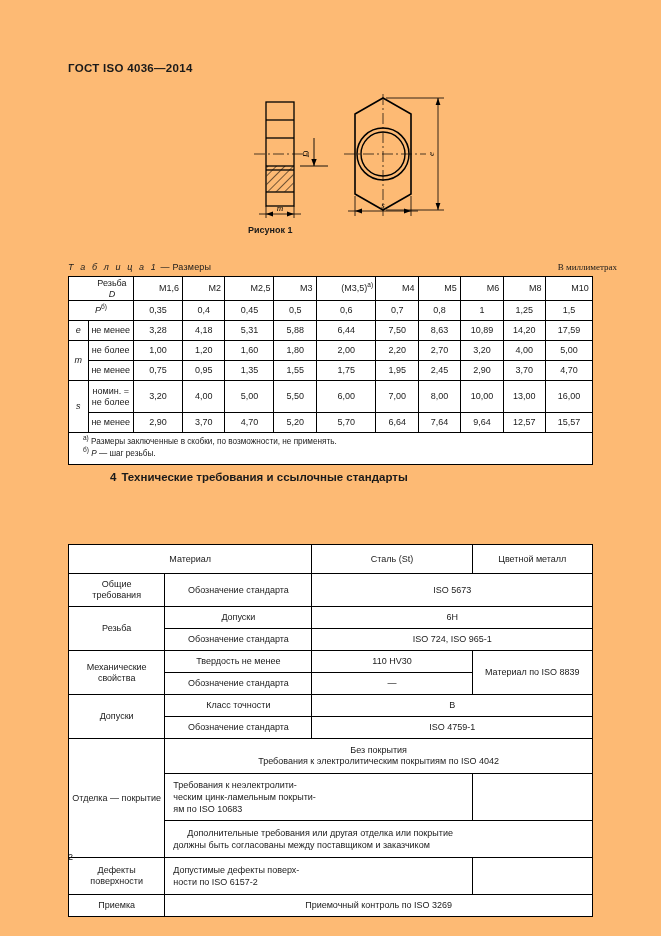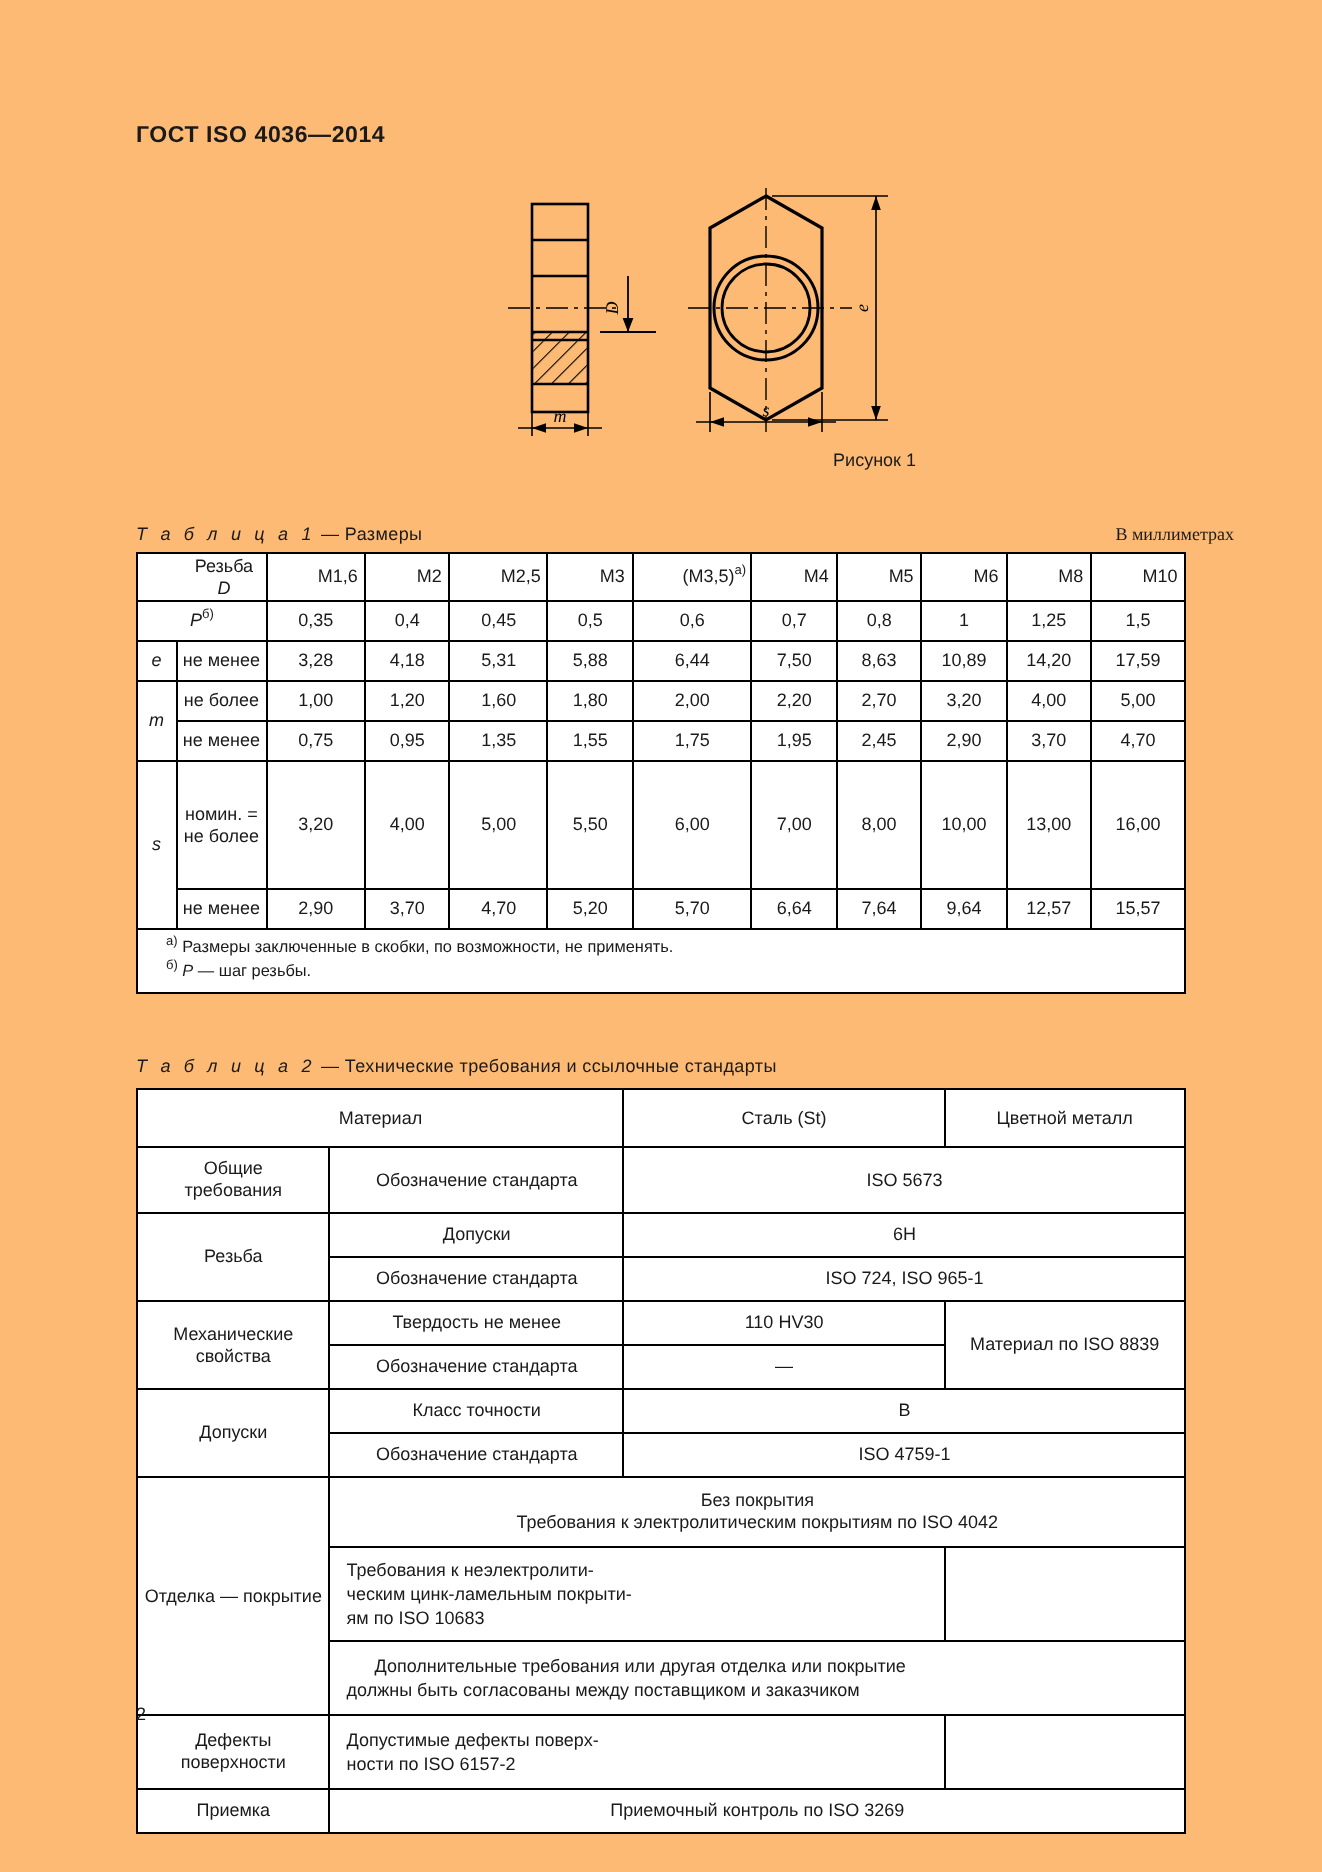--- a/index.html
+++ b/index.html
@@ -35,22 +35,23 @@
     left: 248px;
     top: 92px;
     width: 210px;
     height: 130px;
   }
   .figure-caption {
     position: absolute;
     left: 0;
     top: 133px;
     width: 210px;
-    text-align: right;
+    text-align: left;
     font-size: 9px;
+    font-weight: bold;
   }
 
   
   .tbl-caption {
     position: absolute;
     font-size: 9px;
     letter-spacing: 0.2px;
   }
   .tbl-caption .spaced {
     letter-spacing: 2.1px;
@@ -81,21 +82,21 @@
     left: 68px;
     top: 276px;
     width: 525px;
   }
   .t1 .thickbot td { border-bottom: 1.6px solid #000; }
   .t1 .hdr td { height: 19px; padding-left: 24px; }
   .t1 .lbl-sym { width: 42px; font-style: italic; }
   .t1 .lbl-qual { width: 86px; }
   .t1 .datacell { width: 39.6px; }
   .t1 td.rowh { height: 17px; }
-  .t1 .two-line { line-height: 1.15; padding: 18px 2px; }
+  .t1 .two-line { line-height: 1.15; padding: 2px 2px; }
   .t1 .footnotes {
     text-align: left;
     padding: 3px 4px 4px 14px;
     line-height: 1.45;
     font-size: 8.2px;
   }
   .t1 .footnotes div { white-space: nowrap; }
   sup {
     font-size: 6.5px;
     vertical-align: super;
@@ -356,24 +357,24 @@
           </div>
           <div>
             <sup>б)</sup>
             <span class="ital">P</span><span> — шаг резьбы.</span>
           </div>
         </td>
       </tr>
     </tbody>
   </table>
 
-
-  <div class="tbl-caption" style="left:68px; top:528px;">
-    <span class="spaced">Т а б л и ц а  2</span><span> — </span><span>Технические требования и ссылочные стандарты</span>
+  <div class="sec-head">
+    <span class="num">4</span><span>Технические требования и ссылочные стандарты</span>
   </div>
+
 
   <table class="t2">
     <tbody>
       <tr class="thickbot">
         <td class="c1" colspan="2" style="height:24px;">Материал</td>
         <td class="c3">Сталь (St)</td>
         <td class="c4">Цветной металл</td>
       </tr>
 
       <tr>

